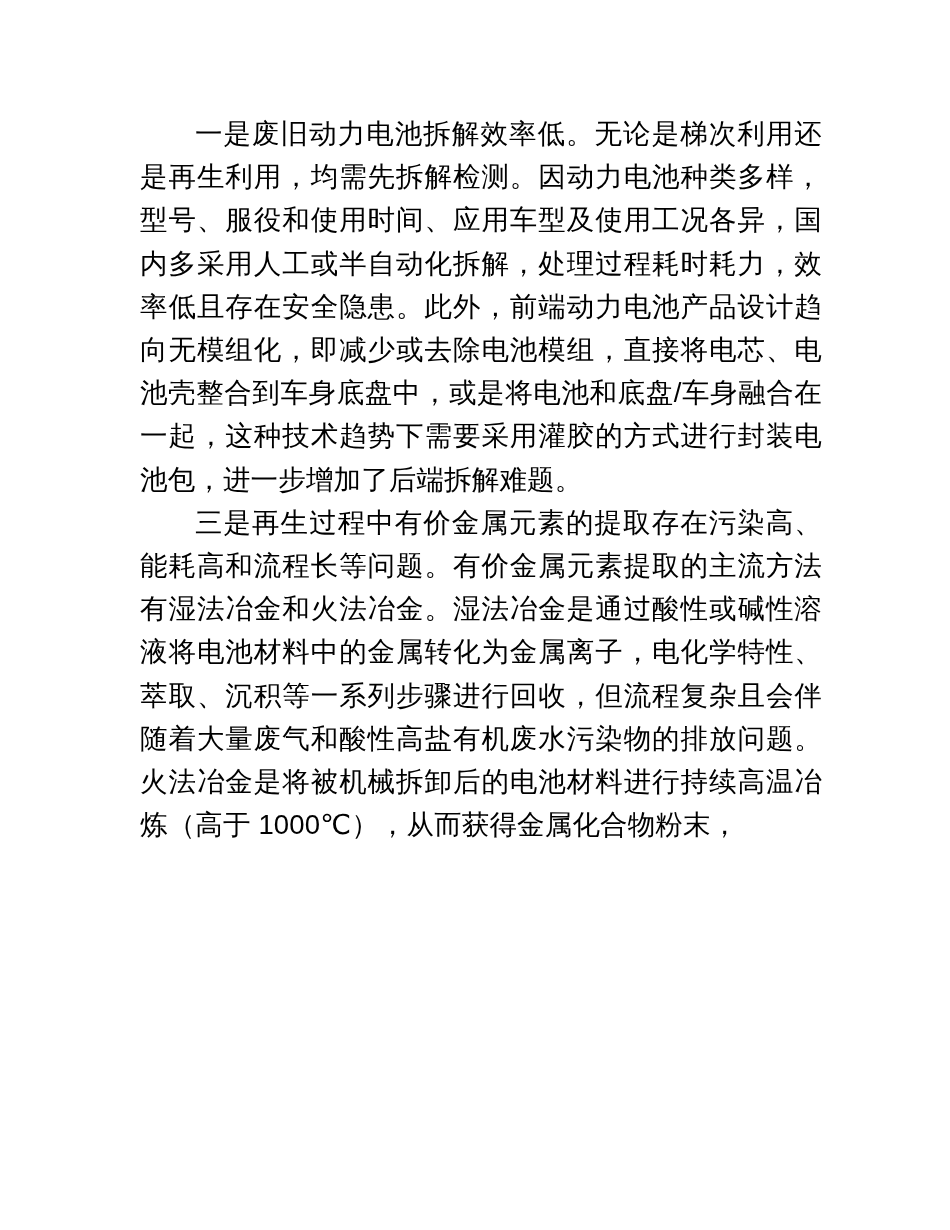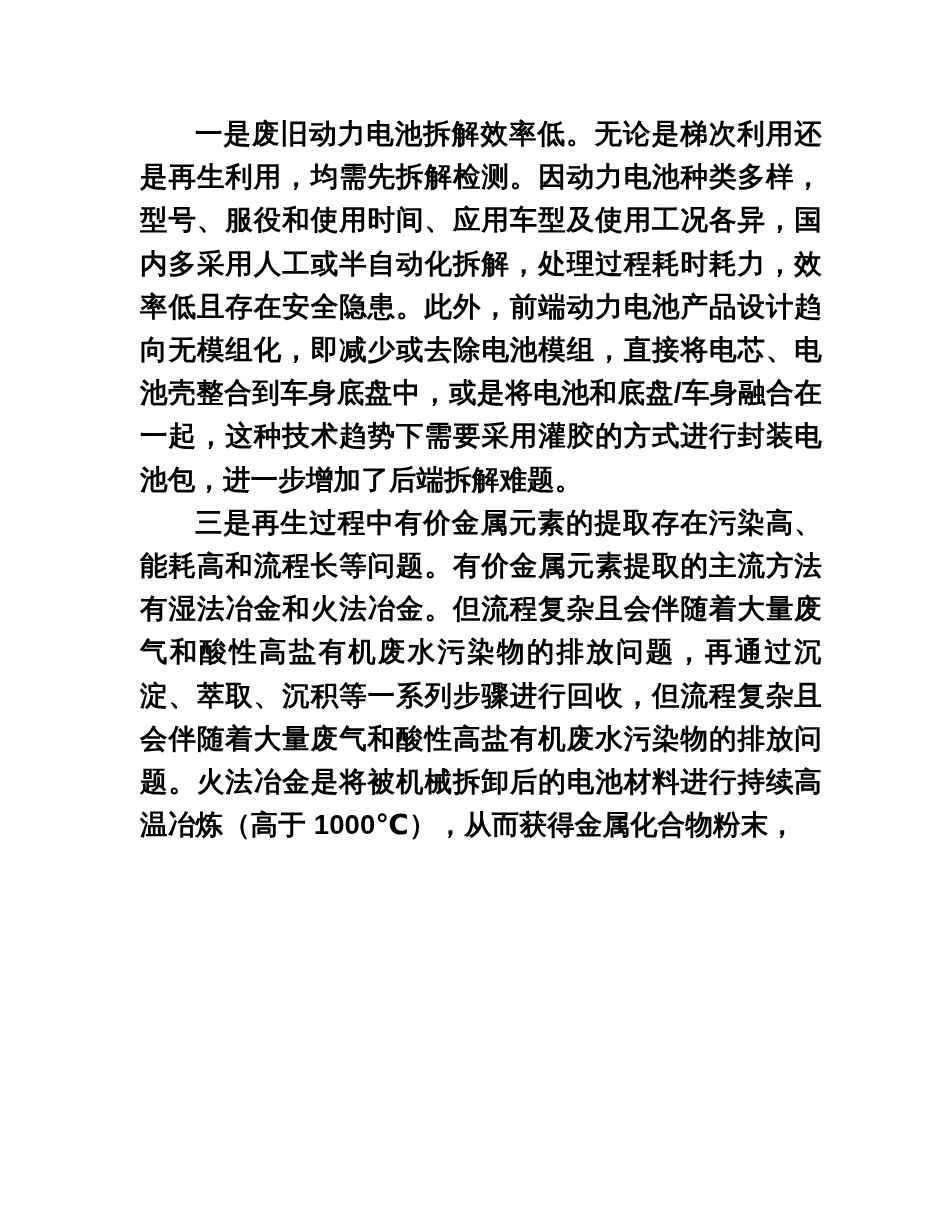--- a/index.html
+++ b/index.html
@@ -31,31 +31,31 @@
   .para {
     margin: 0;
     padding: 0;
     font-size: 27.5px;
     line-height: 43.2px;
     color: #000000;
     text-align: justify;
     text-align-last: left;
     text-justify: inter-ideograph;
     letter-spacing: 0.15px;
-    font-weight: 700;
+    font-weight: 400;
     text-indent: 2em;
     word-break: break-all;
     -webkit-font-smoothing: antialiased;
   }
 
   .para + .para {
     margin-top: 0px;
   }
 </style>
 </head>
 <body>
 
 <div id="page">
   <div id="page-body">
     <p class="para">一是废旧动力电池拆解效率低。无论是梯次利用还是再生利用，均需先拆解检测。因动力电池种类多样，型号、服役和使用时间、应用车型及使用工况各异，国内多采用人工或半自动化拆解，处理过程耗时耗力，效率低且存在安全隐患。此外，前端动力电池产品设计趋向无模组化，即减少或去除电池模组，直接将电芯、电池壳整合到车身底盘中，或是将电池和底盘/车身融合在一起，这种技术趋势下需要采用灌胶的方式进行封装电池包，进一步增加了后端拆解难题。</p>
-    <p class="para">三是再生过程中有价金属元素的提取存在污染高、能耗高和流程长等问题。有价金属元素提取的主流方法有湿法冶金和火法冶金。但流程复杂且会伴随着大量废气和酸性高盐有机废水污染物的排放问题，再通过沉淀、萃取、沉积等一系列步骤进行回收，但流程复杂且会伴随着大量废气和酸性高盐有机废水污染物的排放问题。火法冶金是将被机械拆卸后的电池材料进行持续高温冶炼（高于 1000℃），从而获得金属化合物粉末，</p>
+    <p class="para">三是再生过程中有价金属元素的提取存在污染高、能耗高和流程长等问题。有价金属元素提取的主流方法有湿法冶金和火法冶金。湿法冶金是通过酸性或碱性溶液将电池材料中的金属转化为金属离子，电化学特性、萃取、沉积等一系列步骤进行回收，但流程复杂且会伴随着大量废气和酸性高盐有机废水污染物的排放问题。火法冶金是将被机械拆卸后的电池材料进行持续高温冶炼（高于 1000℃），从而获得金属化合物粉末，</p>
   </div>
 </div>
 
 </body></html>

